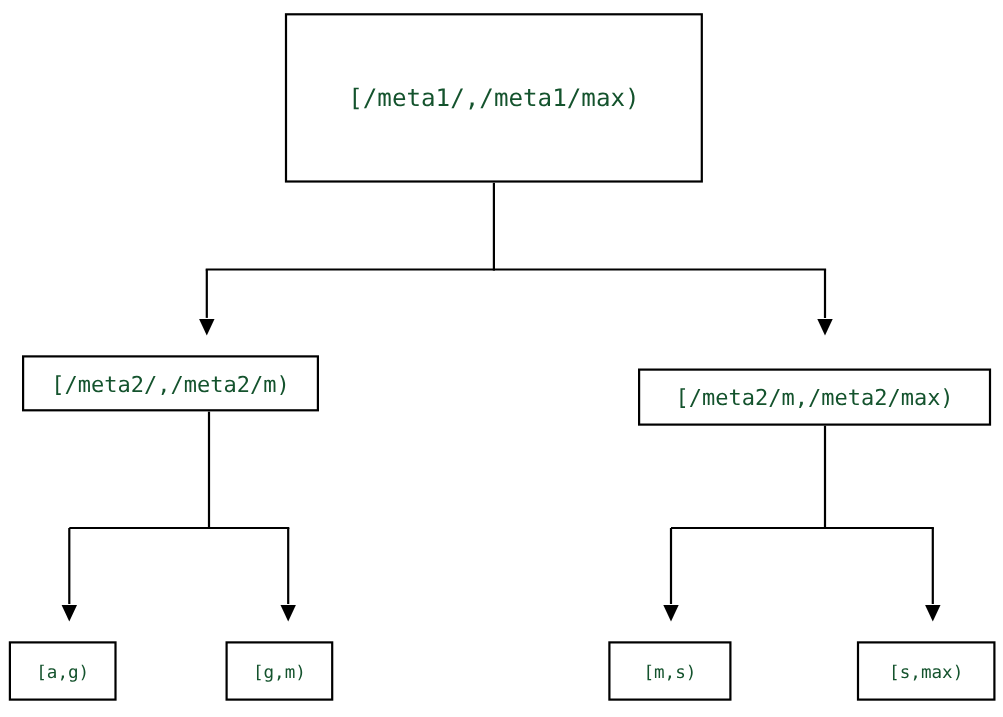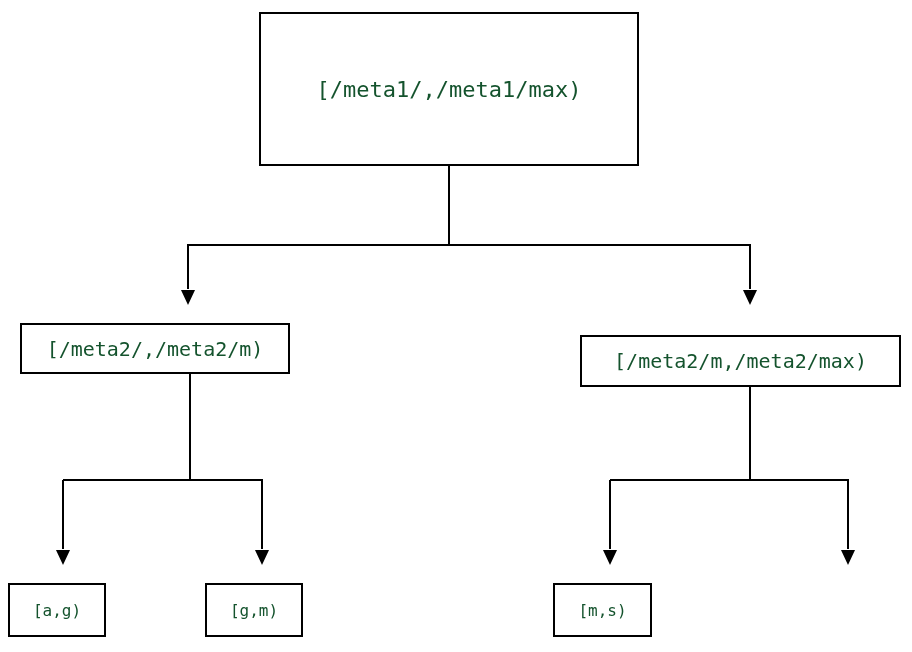--- a/index.html
+++ b/index.html
@@ -61,21 +61,21 @@
     font-size: 20px;
     margin-top: 12px;
   }
   .node-leaf {
     top: 583px;
     height: 54px;
     font-size: 16px;
   }
   .leaf-1 { left: 8px;   width: 98px;  }
   .leaf-2 { left: 205px; width: 98px; text-align: right;  }
-  .leaf-3 { left: 553px; width: 99px;  }
+  .leaf-3 { left: 553px; width: 112px;  }
   .leaf-4 { left: 779px; width: 126px; }
 </style>
 </head>
 <body>
 
 <div id="diagram-root">
 
   <svg id="edge-layer" viewBox="0 0 912 652" width="912" height="652" xmlns="http://www.w3.org/2000/svg">
 
     <g>
@@ -111,14 +111,15 @@
   <div class="node-box node-mid-left">[/meta2/,/meta2/m)</div>
 
   <div class="node-box node-mid-right">[/meta2/m,/meta2/max)</div>
 
   <div class="node-box node-leaf leaf-1">[a,g)</div>
 
   <div class="node-box node-leaf leaf-2">[g,m)</div>
 
   <div class="node-box node-leaf leaf-3">[m,s)</div>
 
+  <div class="node-box node-leaf leaf-4">[s,max)</div>
 
 </div>
 
 </body></html>

